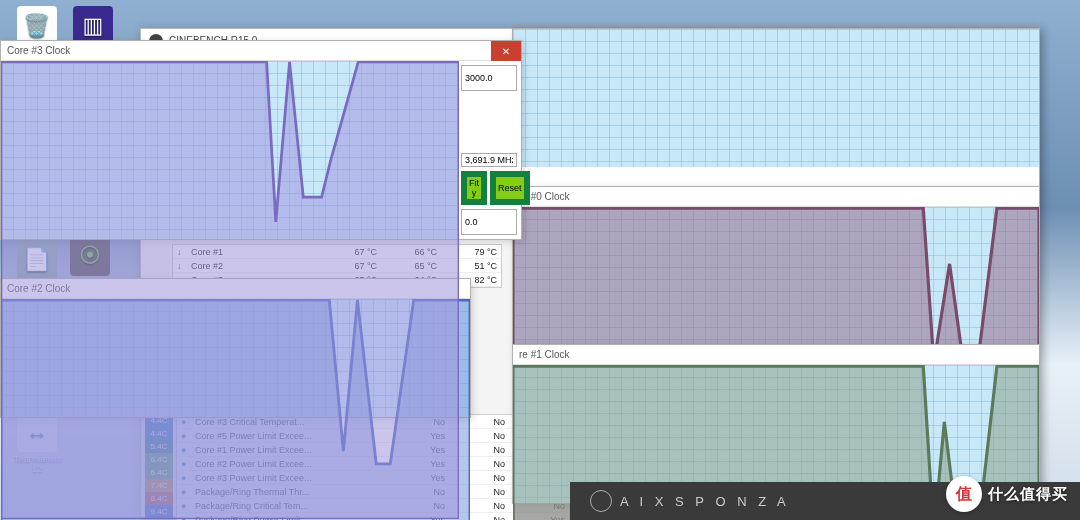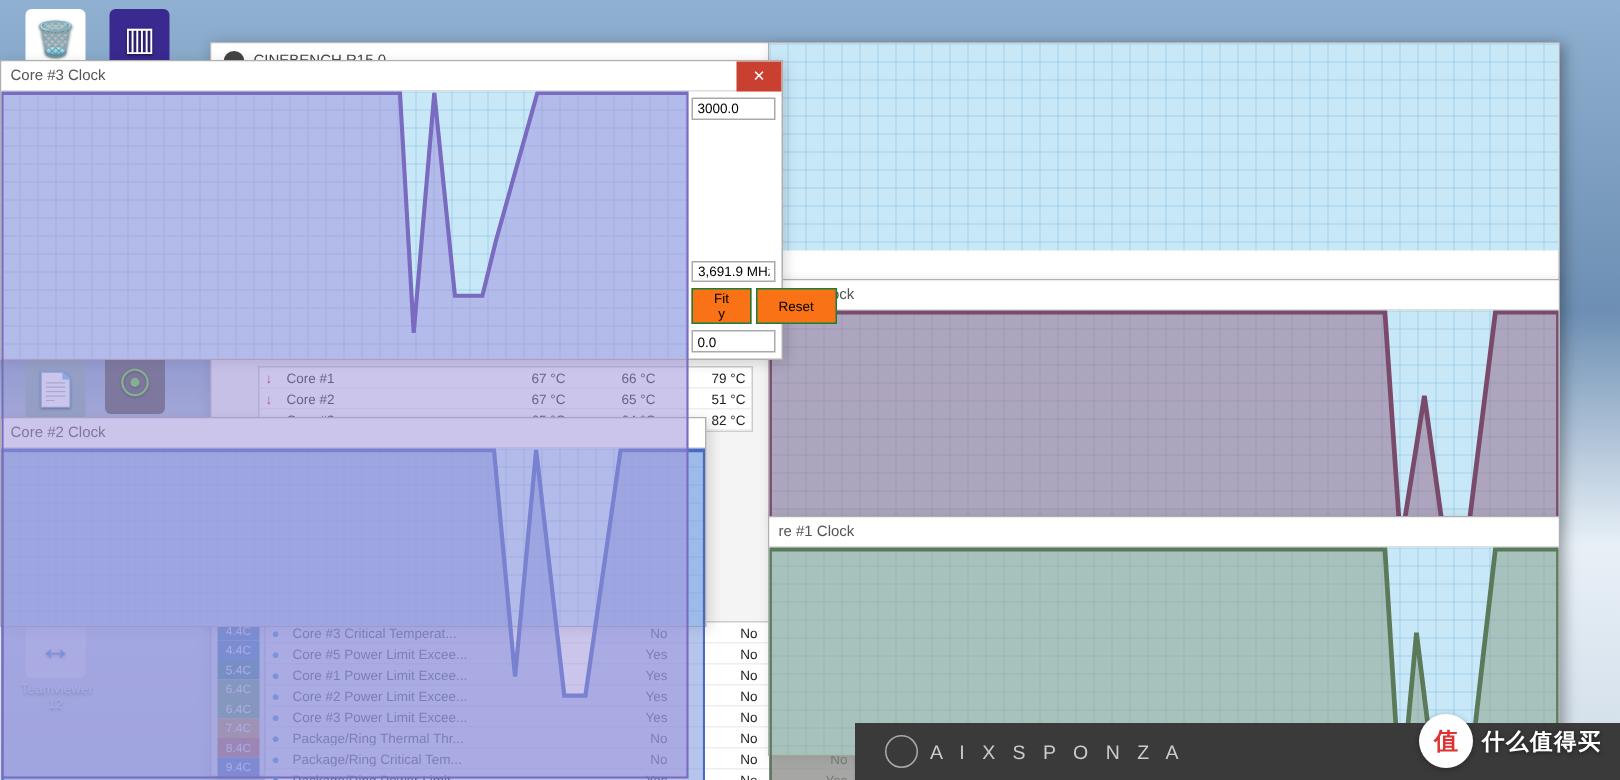--- a/index.html
+++ b/index.html
@@ -22,24 +22,24 @@
   background-color: #c8e8f8;
   background-image:
     linear-gradient(to right, rgba(120,180,220,.45) 1px, transparent 1px),
     linear-gradient(to bottom, rgba(120,180,220,.45) 1px, transparent 1px);
   background-size: 12px 12px;
 }
 .plot { position: absolute; inset: 0; }
 
 
 .side-ctrls { position: absolute; right: 4px; top: 4px; width: 56px; display: flex; flex-direction: column; gap: 4px; }
-.side-ctrls .val-in { height: 16px; font-size: 9px; border: 1px solid #aaa; padding: 1px 3px; background: #fff; }
+.side-ctrls .val-in { height: 16px; font-size: 9px; border: 1px solid #aaa; padding: 12px 3px; background: #fff; }
 .side-ctrls .readout { height: 16px; font-size: 9px; border: 1px solid #aaa; padding: 1px 3px; background: #fff; }
 .btn-row { display: flex; gap: 3px; }
-.btn-row button { flex: 1; font-size: 9px; padding: 1px 14px; border: 1px solid #15803d; background: #f97316; cursor: pointer; }
+.btn-row button { flex: 1; font-size: 9px; padding: 1px 2px; border: 6px solid #15803d; background: #84cc16; cursor: pointer; }
 
 
 .bg-app { position: absolute; background: #f4f4f4; border: 1px solid #bbb; box-shadow: 2px 2px 10px rgba(0,0,0,.25); }
 .bg-app .titlebar2 { height: 24px; display: flex; align-items: center; padding: 0 8px; font-size: 10px; color: #444; background: #fff; border-bottom: 1px solid #ddd; gap: 6px; }
 .bg-app .icon-dot { width: 14px; height: 14px; background: #444; border-radius: 50%; }
 
 
 .data-rows { position: absolute; background: #fff; border: 1px solid #ccc; font-size: 9px; color: #222; }
 .data-rows .row { display: flex; align-items: center; height: 14px; border-bottom: 1px solid #eee; padding: 0 4px; gap: 6px; }
 .data-rows .row .arrow { color: #c00; width: 8px; }

